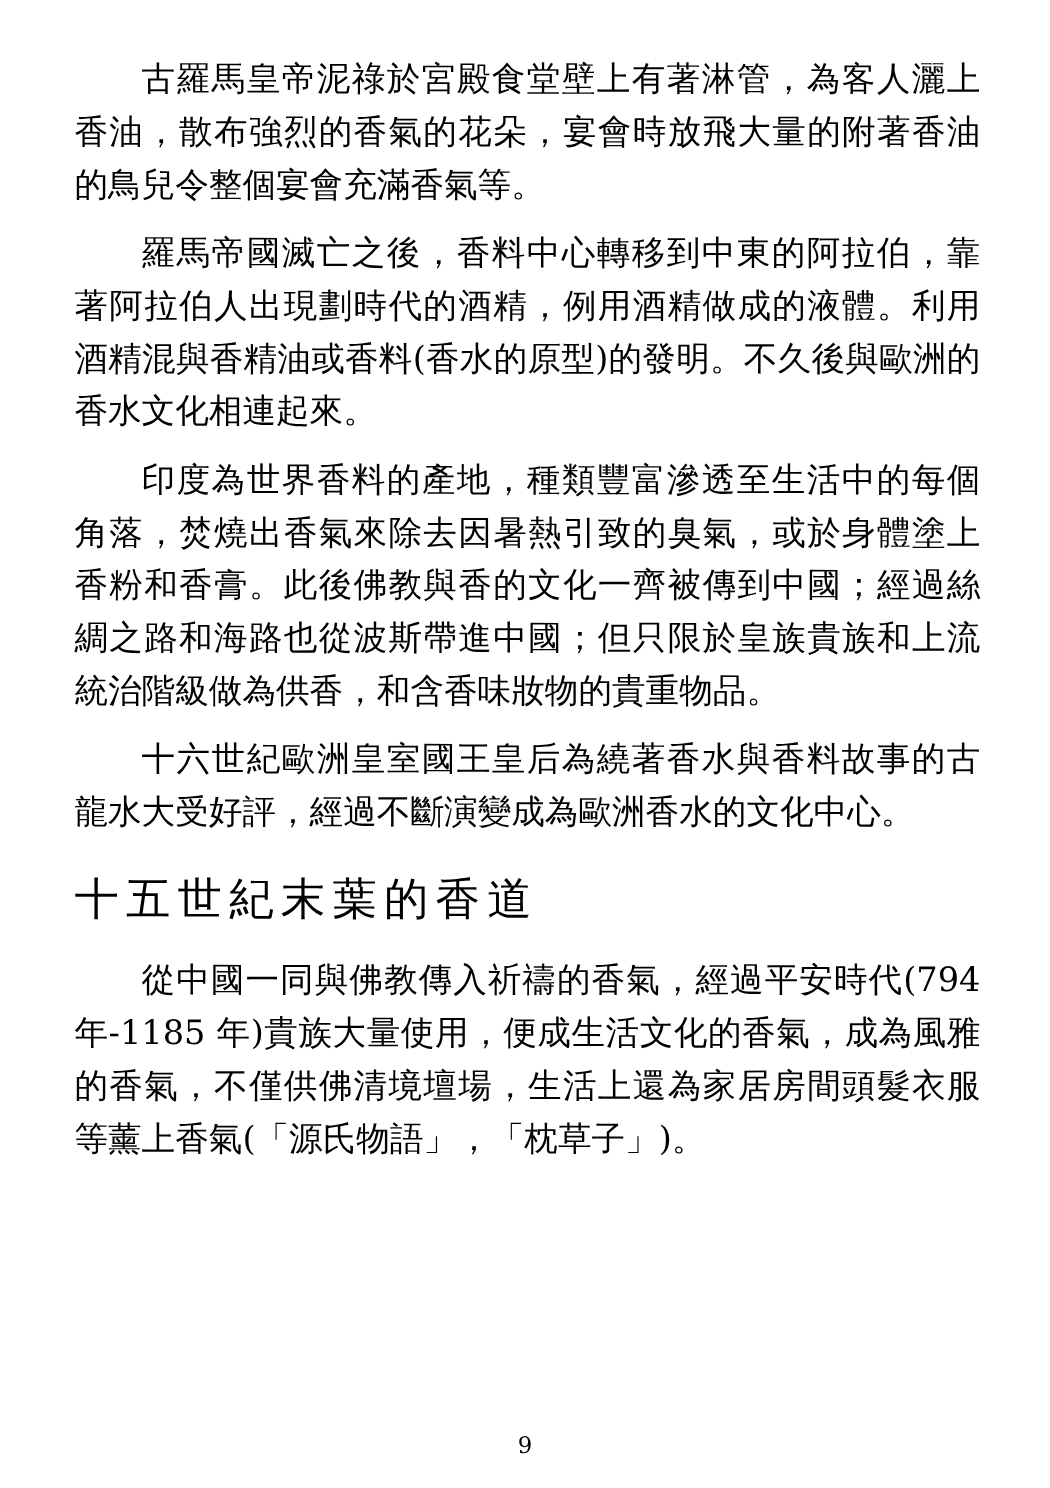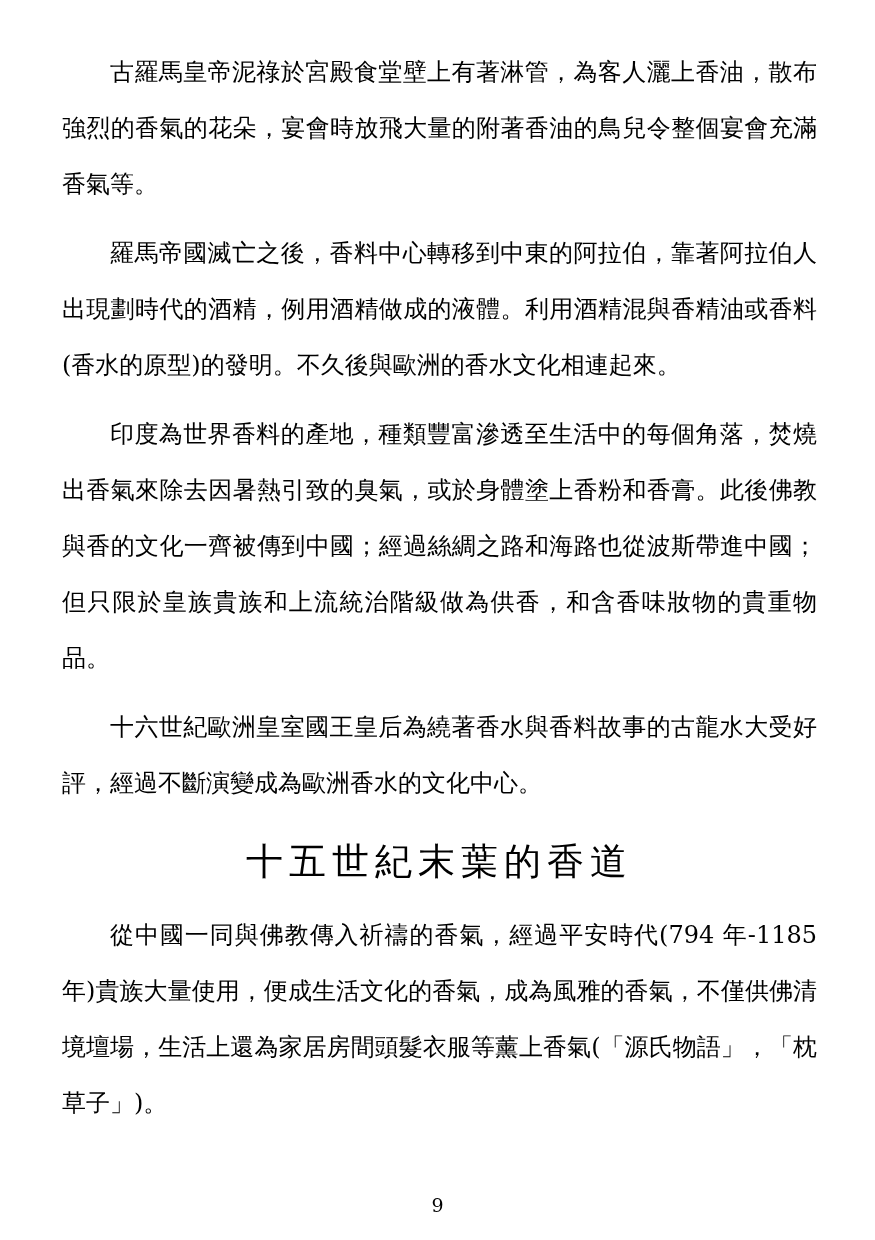--- a/index.html
+++ b/index.html
@@ -12,32 +12,31 @@
     width: 875px;
     height: 1240px;
     box-sizing: border-box;
     background: #ffffff;
     color: #000000;
     padding: 44px 58px 0 62px;
     font-family: "DejaVu Serif", "Liberation Serif", serif;
     overflow: hidden;
   }
   p.body-par {
-    font-size: 24px;
-    line-height: 56px;
+    font-size: 28px;
+    line-height: 44px;
     text-align: justify;
     text-justify: inter-character;
     text-indent: 2em;
     margin: 0 0 13px 0;
     word-break: break-all;
   }
   h1.section-heading {
     font-size: 37px;
     font-weight: 400;
-    text-align: center;
     letter-spacing: 6px;
     margin: 26px 0 20px 0;
   }
   .page-number {
     position: absolute;
     bottom: 24px;
     left: 0;
     right: 0;
     text-align: center;
     font-size: 19px;

